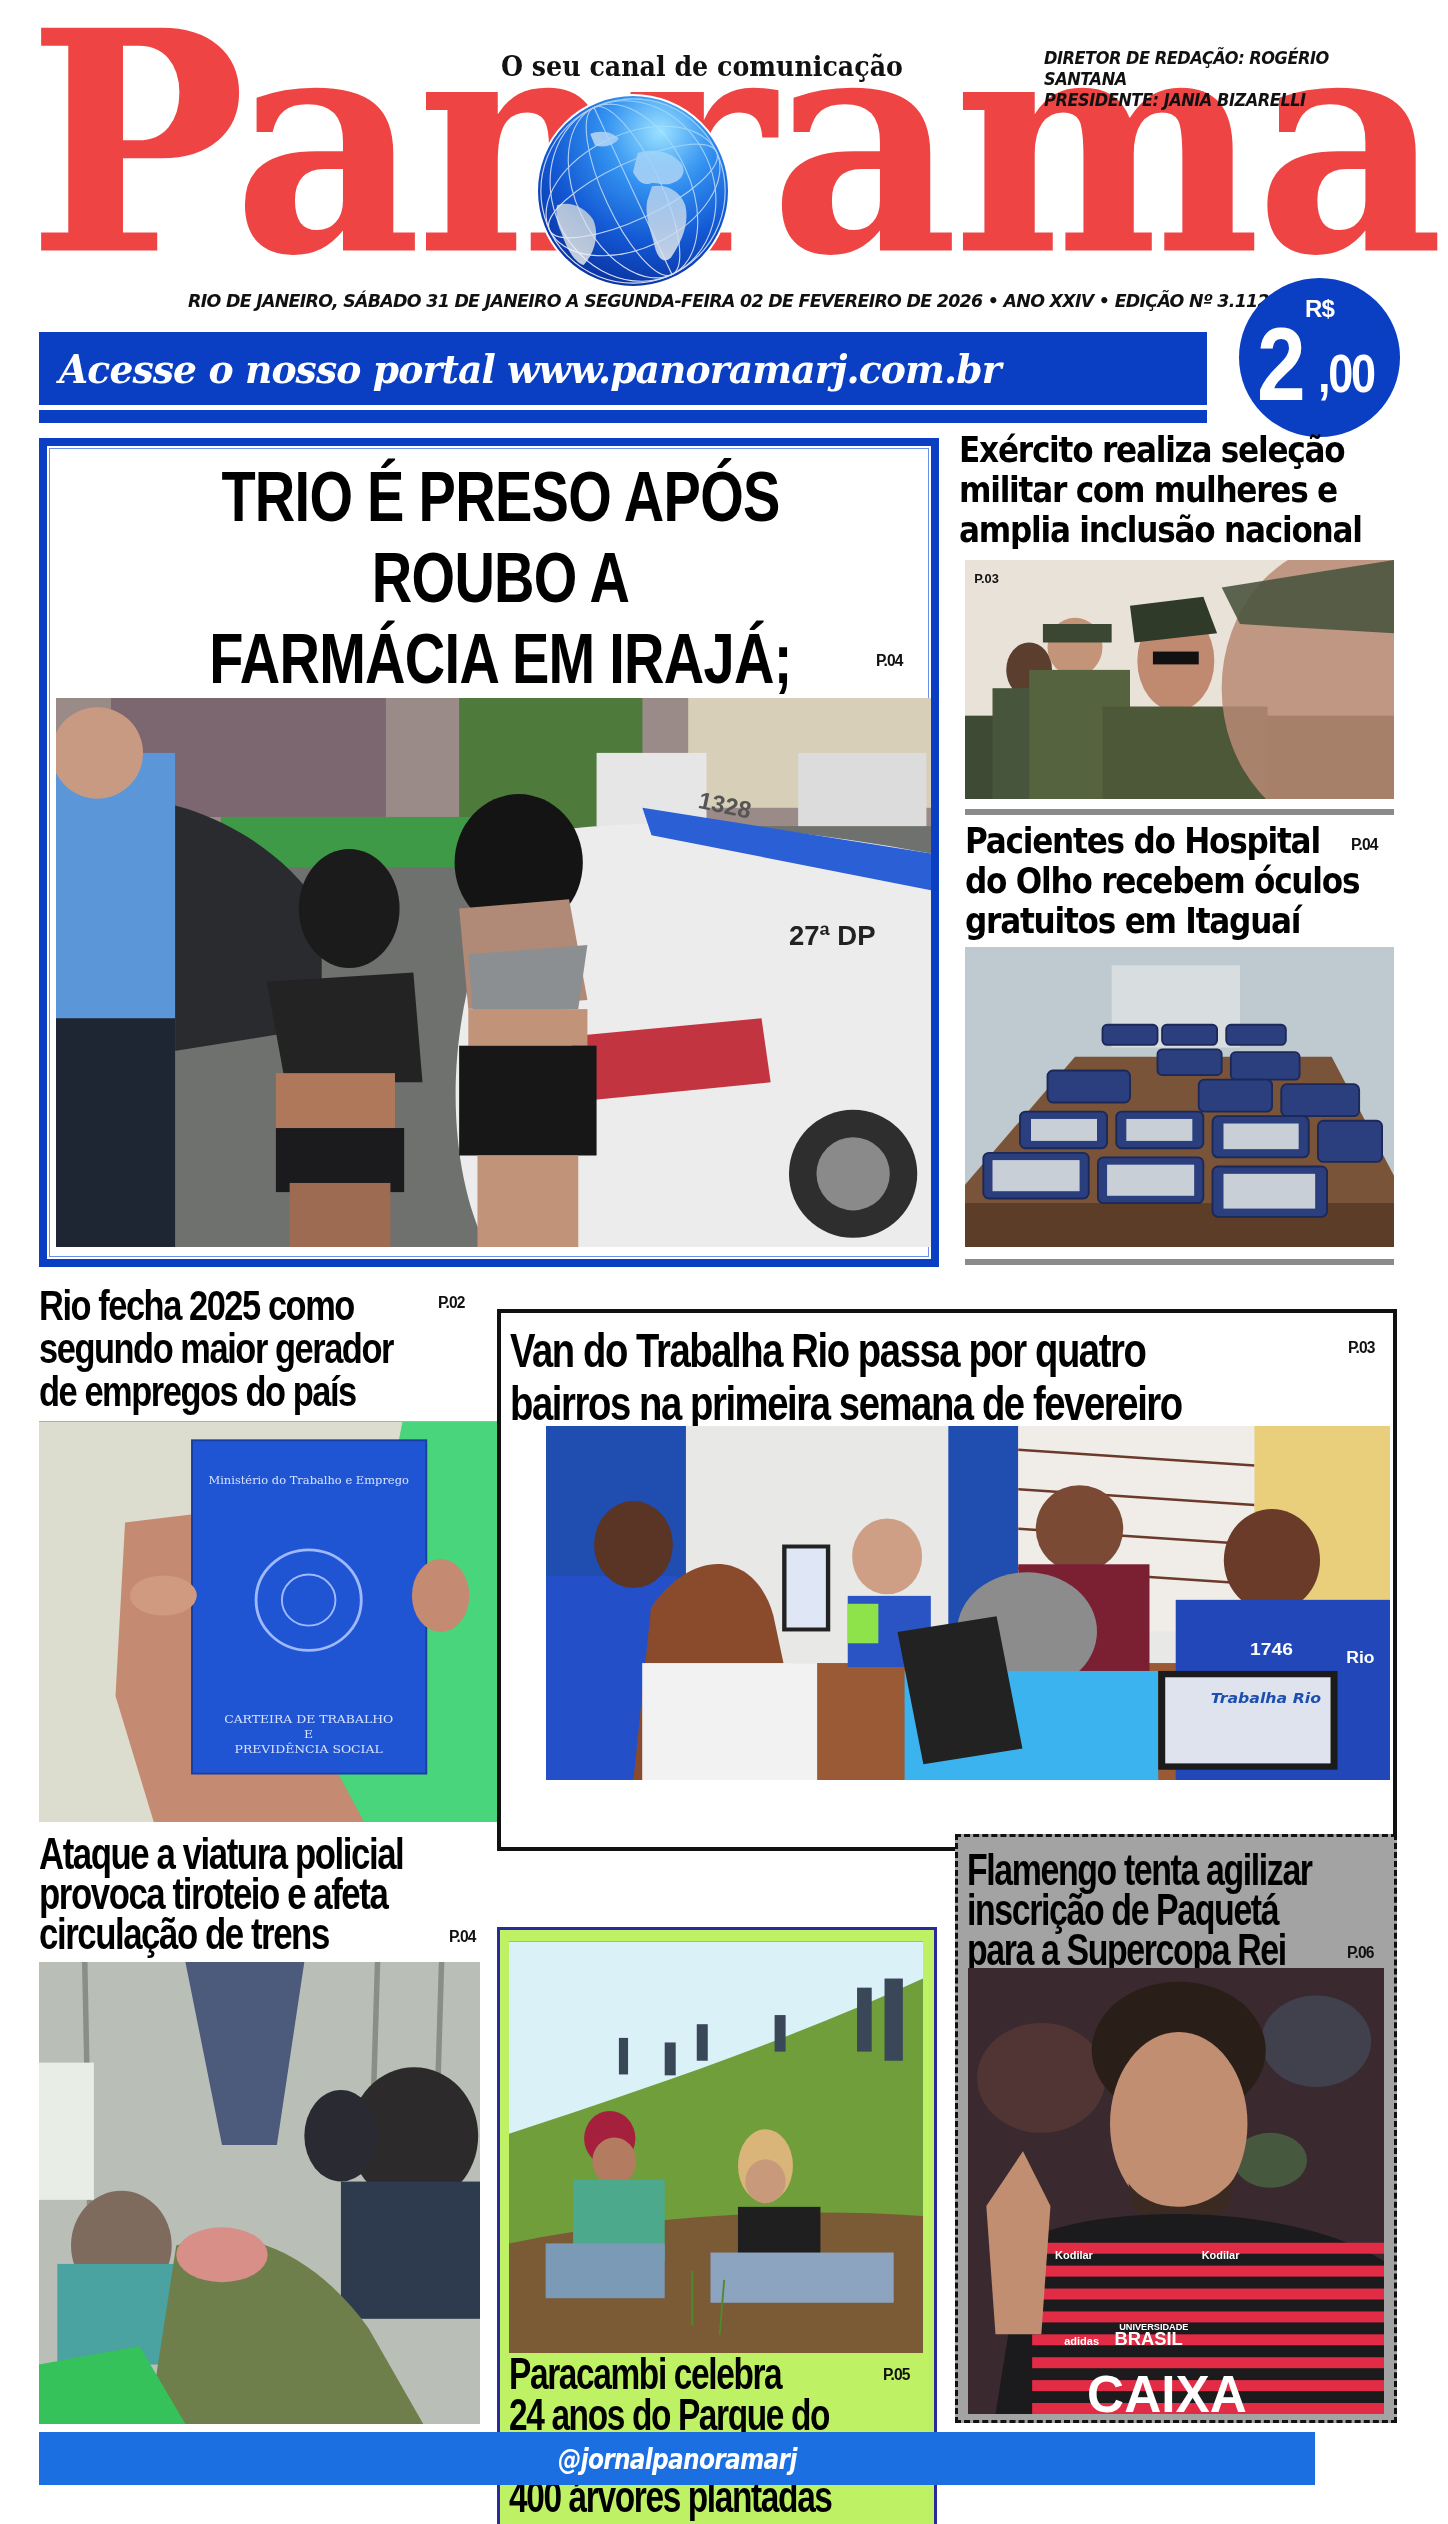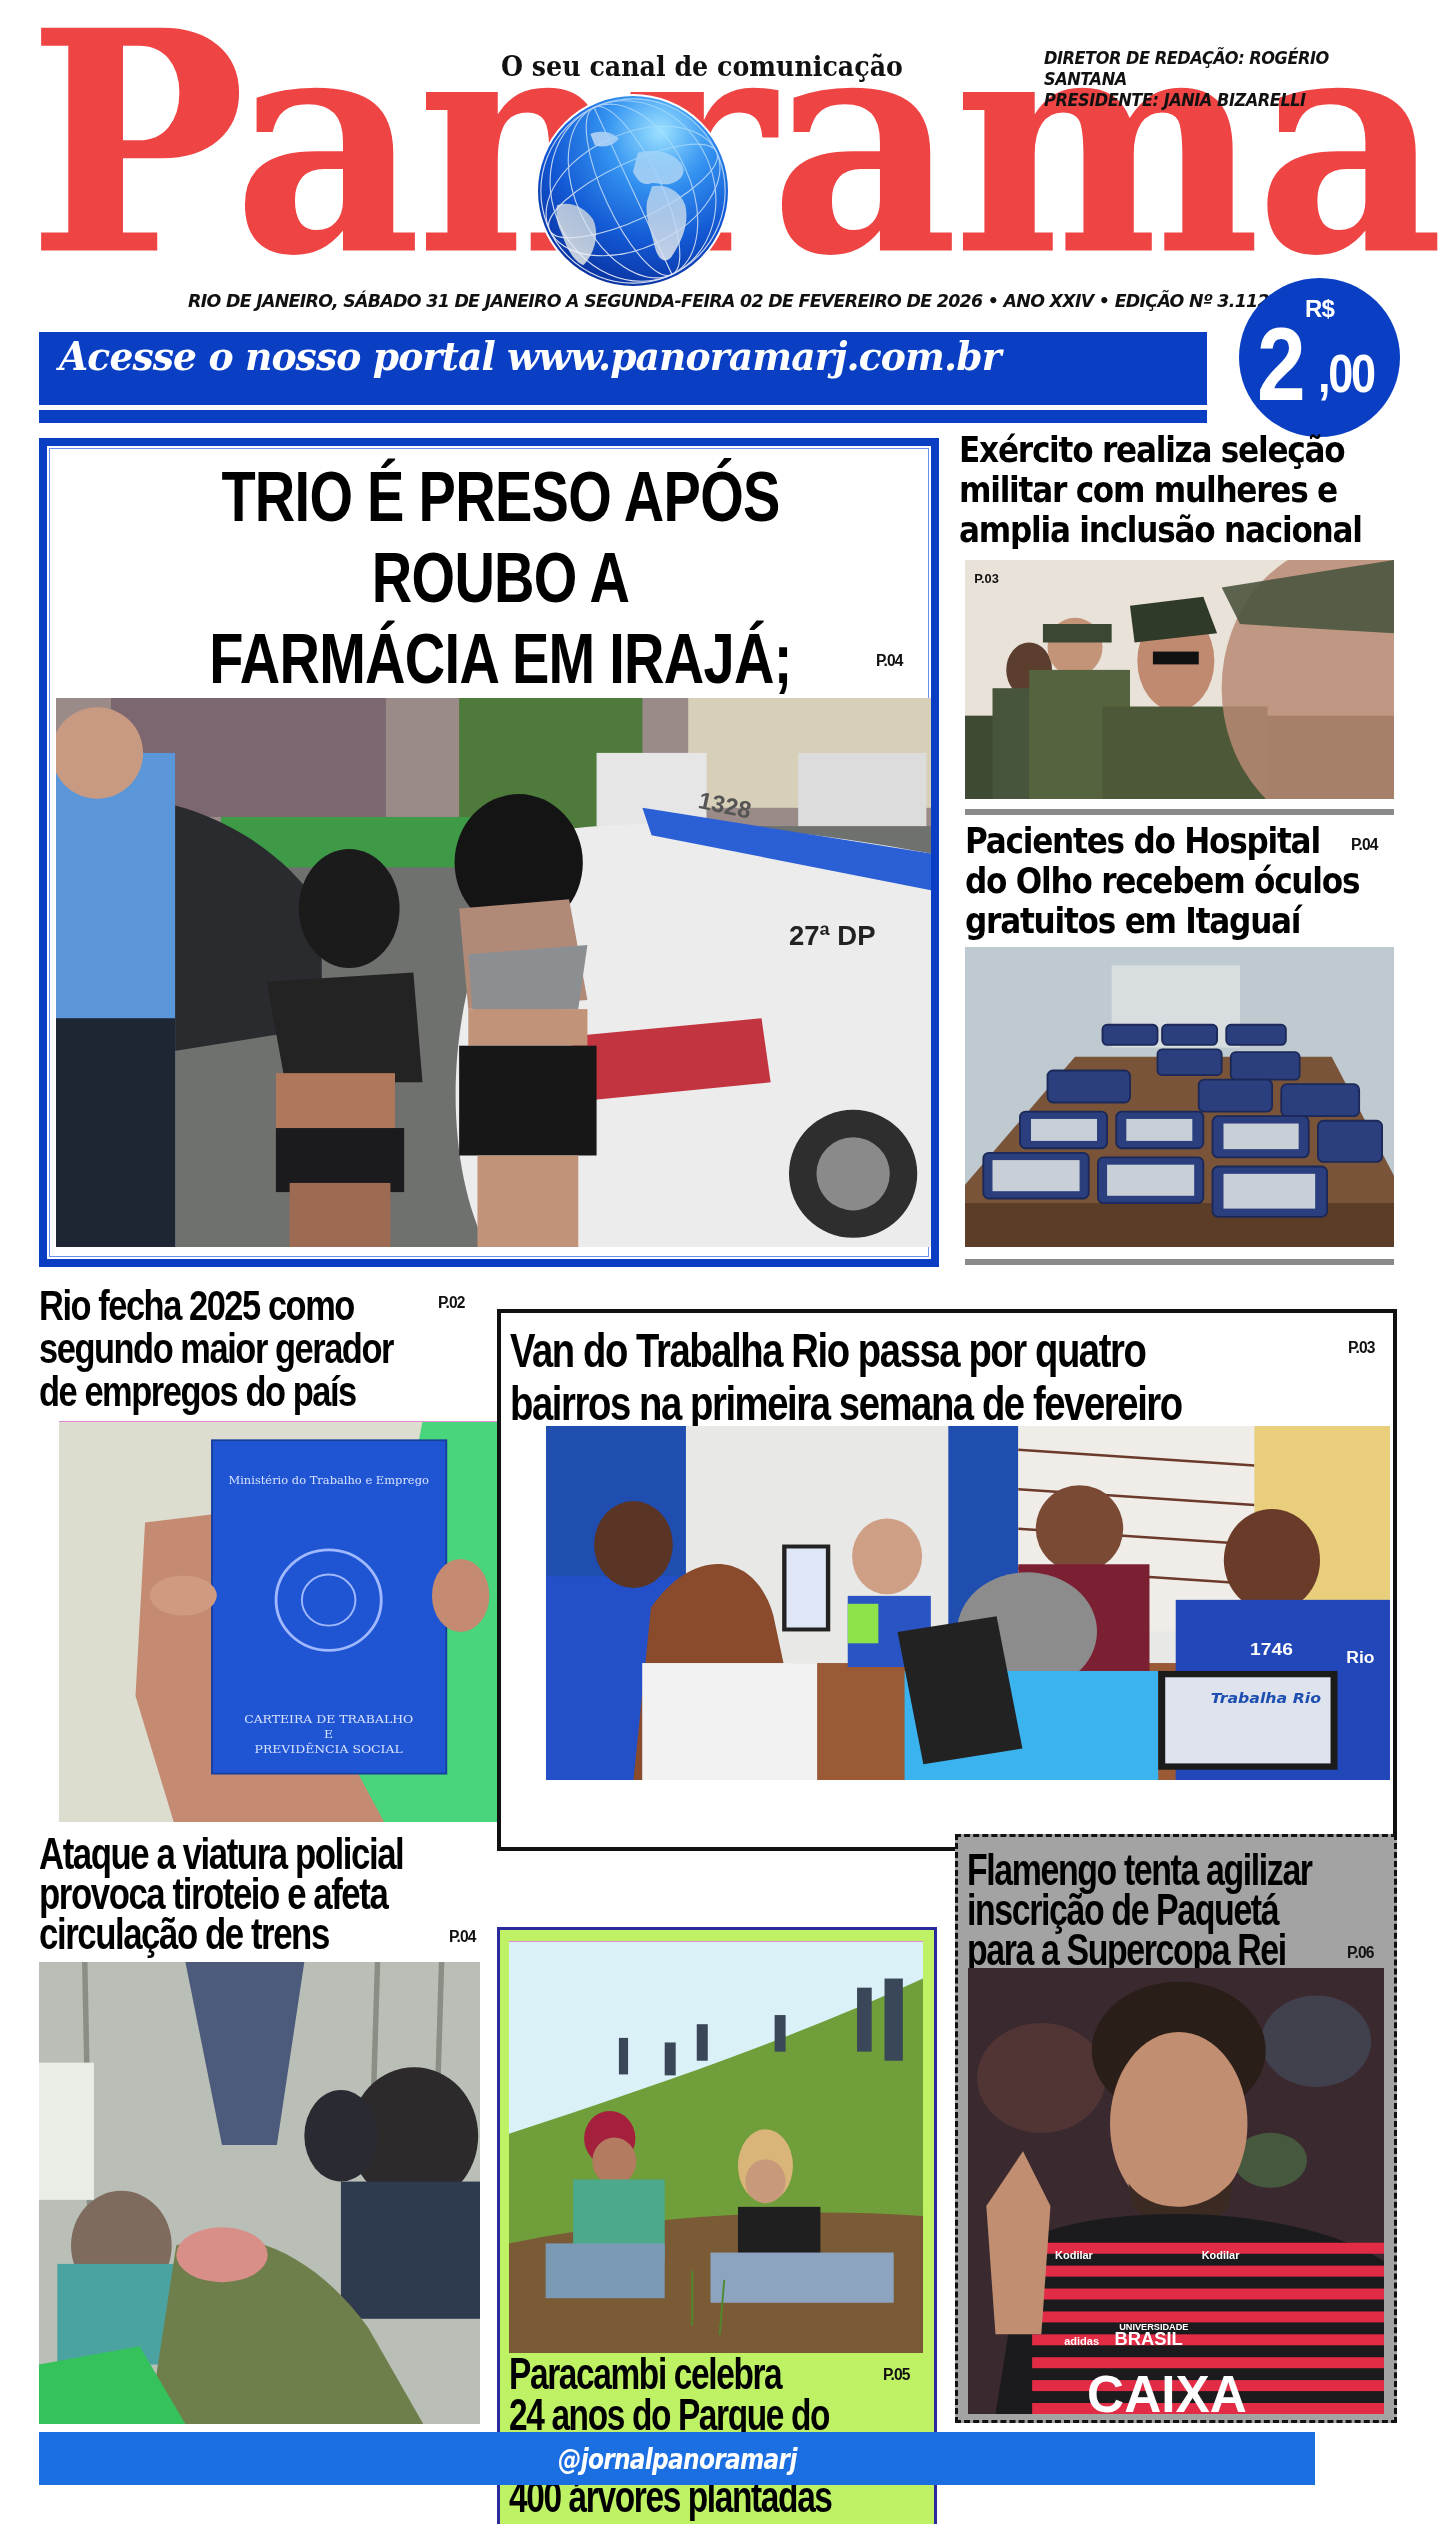--- a/index.html
+++ b/index.html
@@ -36,21 +36,21 @@
     font-size: 17.4px; line-height: 21px; color: #111; letter-spacing: -0.5px;
     transform: scaleX(0.93); transform-origin: left;
   }
   .dateline {
     position: absolute; left: 188px; top: 291px; width: 1021px; text-align: right;
     font-family: "DejaVu Sans", sans-serif; font-weight: bold; font-style: italic;
     font-size: 17.4px; color: #111; letter-spacing: -0.7px; white-space: nowrap;
   }
   .portal-banner {
     position: absolute; left: 39px; top: 332px; width: 1168px; height: 73px;
-    background: #0a3fc4; display: flex; padding-left: 20px;
+    background: #0a3fc4; display: flex; align-items: center; padding-left: 20px;
   }
   .portal-banner span {
     font-family: "DejaVu Serif", serif; font-style: italic; font-weight: bold;
     font-size: 40px; color: #ffffff; letter-spacing: -0.9px; white-space: nowrap;
     transform: scaleX(0.94); transform-origin: left; display: inline-block;
   }
   .portal-underbar { position: absolute; left: 39px; top: 410px; width: 1168px; height: 13px; background: #0a3fc4; }
   .price {
     position: absolute; left: 1239px; top: 278px; width: 161px; height: 159px; border-radius: 50%;
     background: #0a3fc4; color: #fff; text-align: center;
@@ -268,21 +268,21 @@
   </svg>
 </div>
 <div class="gray-divider" style="left:965px; top:1259px; width:429px;"></div>
 
 <div class="abs hl-condensed" style="left:39px; top:1284px; width:549px; font-size:43px; line-height:43px; transform:scaleX(0.80);">
   <div>Rio fecha 2025 como</div>
   <div>segundo maior gerador</div>
   <div>de empregos do país</div>
 </div>
 <div class="pageref" style="left:438px; top:1294px;">P.02</div>
-<div class="photo" style="left:39px; top:1421px; width:459px; height:401px; border-top:1.8px solid #e08ad8;margin-left:20px;">
+<div class="photo" style="left:39px; top:1421px; width:459px; height:401px; border-top:1.8px solid #e08ad8;">
   <svg viewBox="0 0 480 438" preserveAspectRatio="none">
     <rect width="480" height="438" fill="#dcdccf"></rect>
     <path d="M380,0 L480,0 L480,438 L300,438 Z" fill="#49d57c"></path>
     <path d="M90,110 L170,100 L210,330 L300,360 L340,438 L120,438 L80,300 Z" fill="#c48a72"></path>
     <rect x="160" y="20" width="245" height="365" fill="#1f55d3" stroke="#173f9e" stroke-width="2"></rect>
     <text x="282" y="68" text-anchor="middle" font-family="DejaVu Serif, serif" font-size="12" fill="#d7e2ff">Ministério do Trabalho e Emprego</text>
     <circle cx="282" cy="195" r="55" fill="none" stroke="#9fb8ff" stroke-width="3"></circle>
     <circle cx="282" cy="195" r="28" fill="none" stroke="#9fb8ff" stroke-width="2"></circle>
     <text x="282" y="330" text-anchor="middle" font-family="DejaVu Serif, serif" font-size="13" fill="#d7e2ff">CARTEIRA DE TRABALHO</text>
     <text x="282" y="346" text-anchor="middle" font-family="DejaVu Serif, serif" font-size="13" fill="#d7e2ff">E</text>

